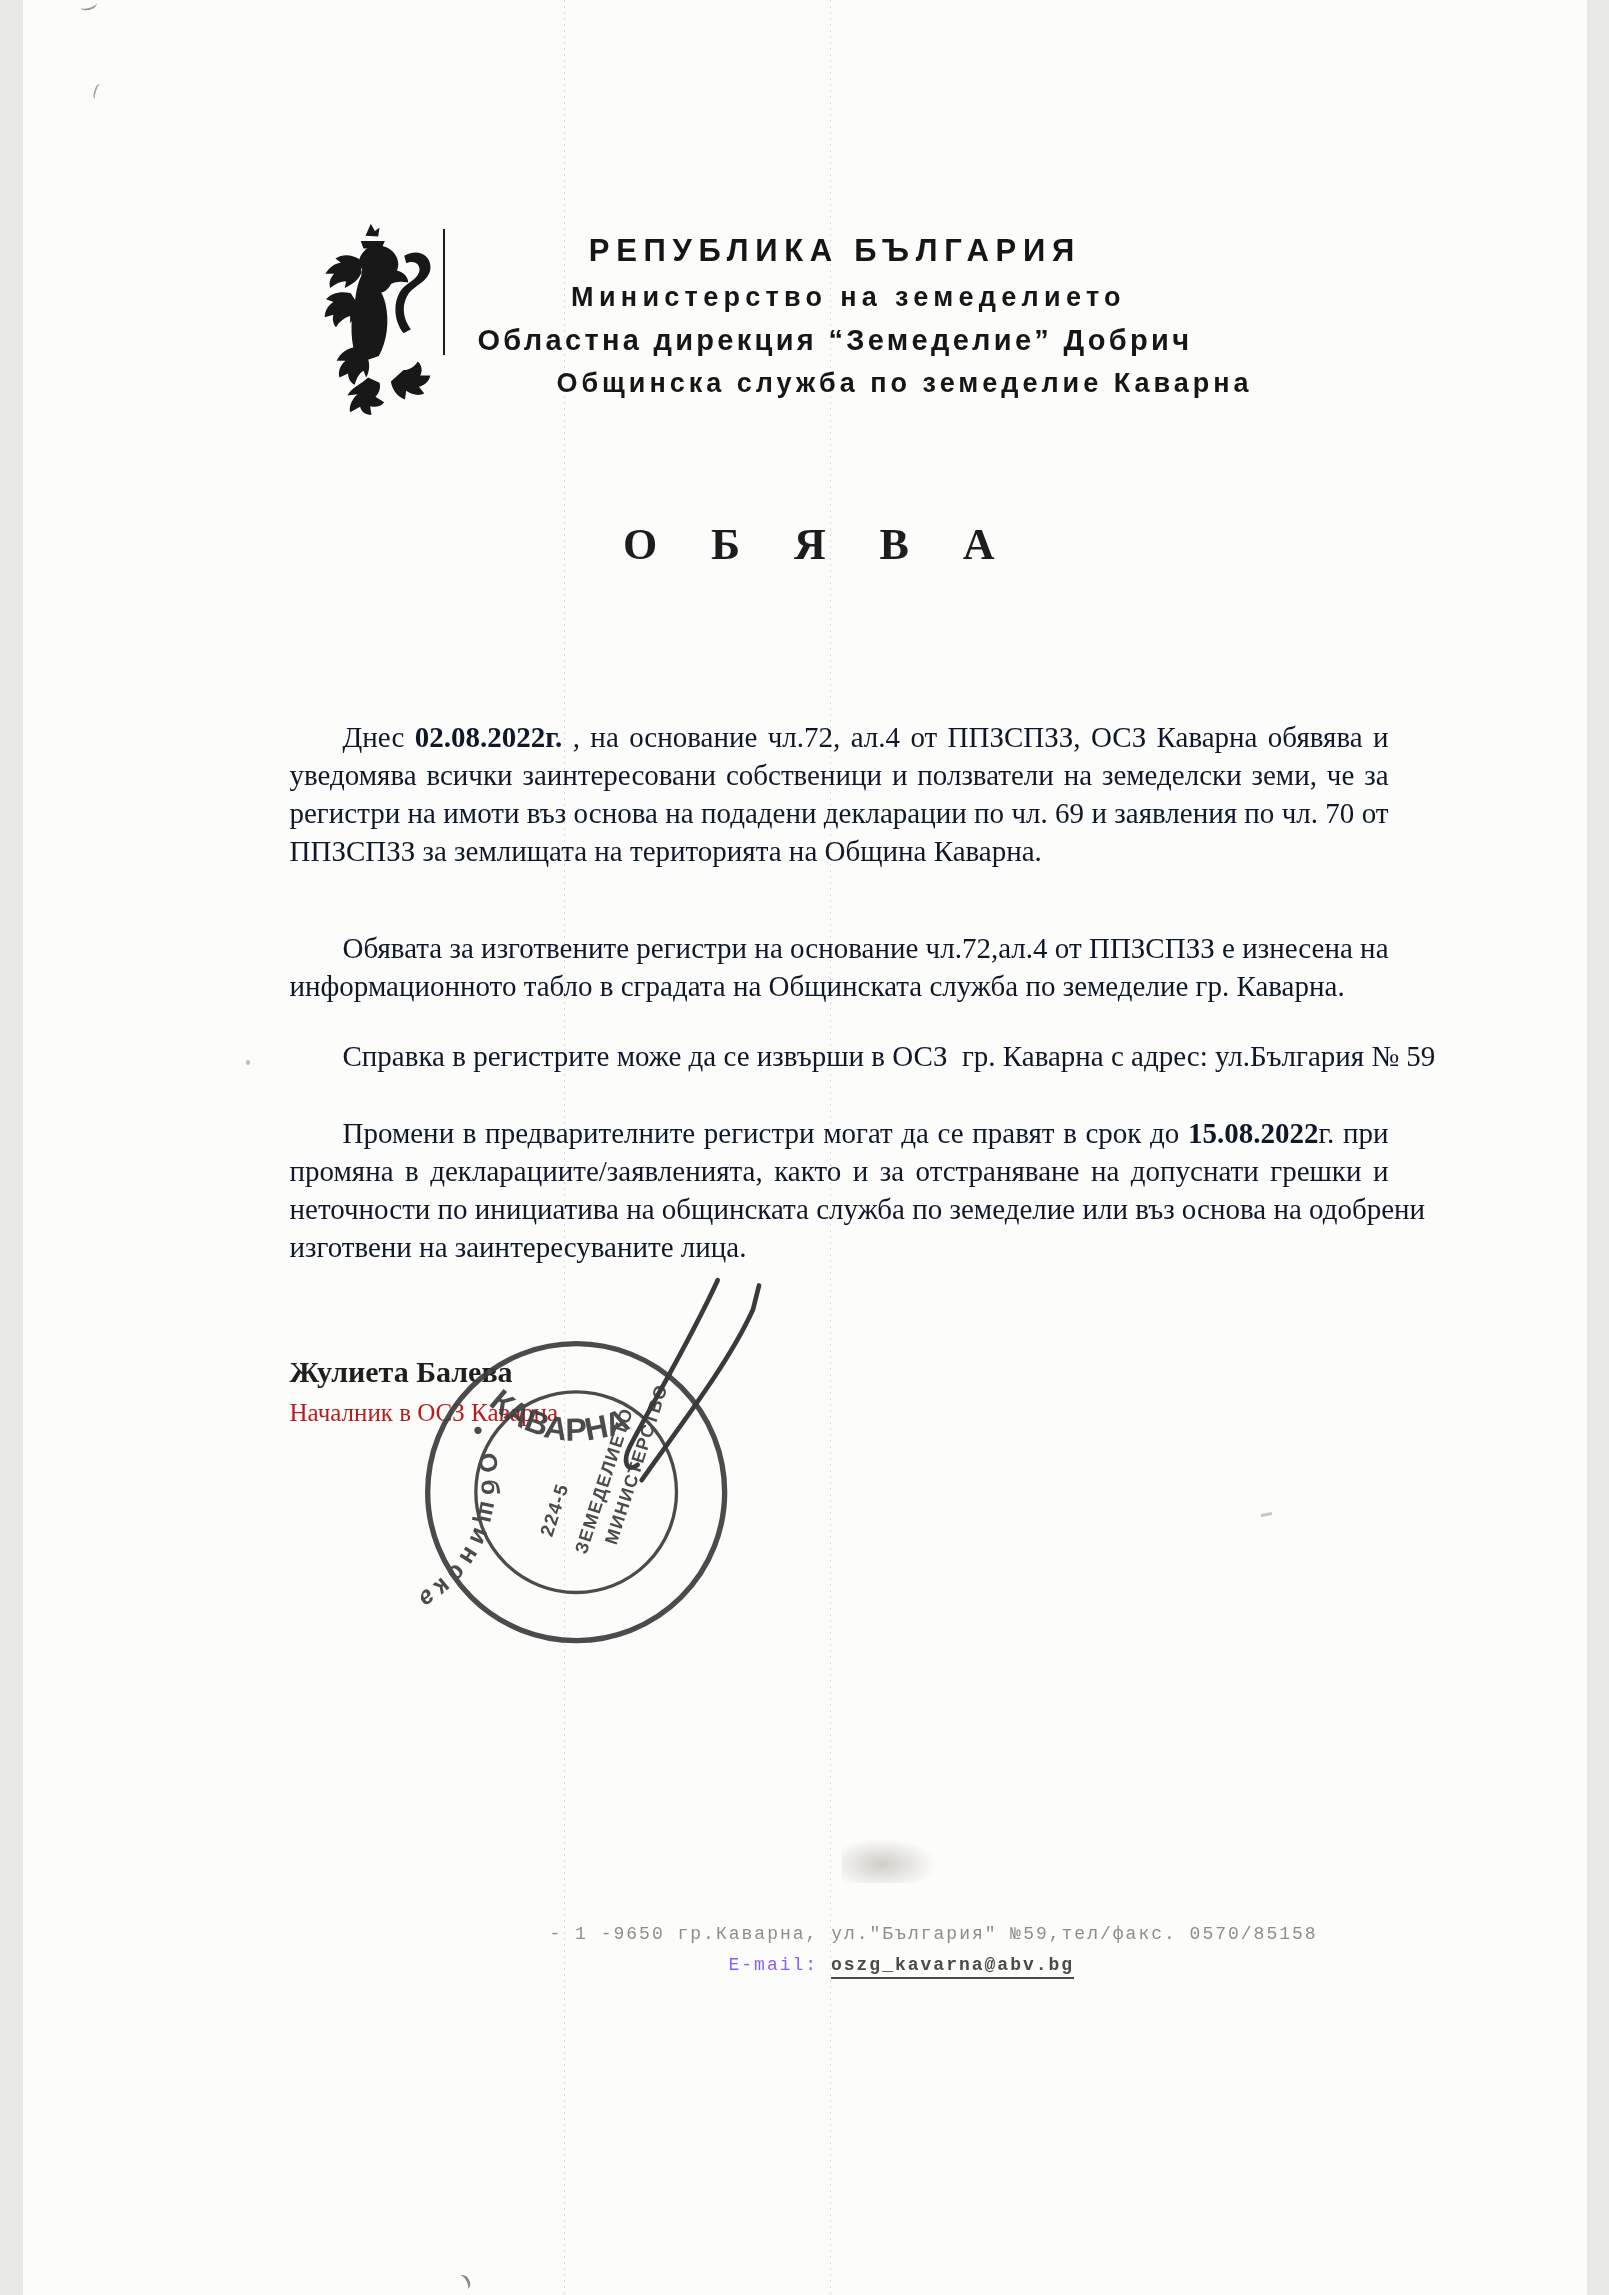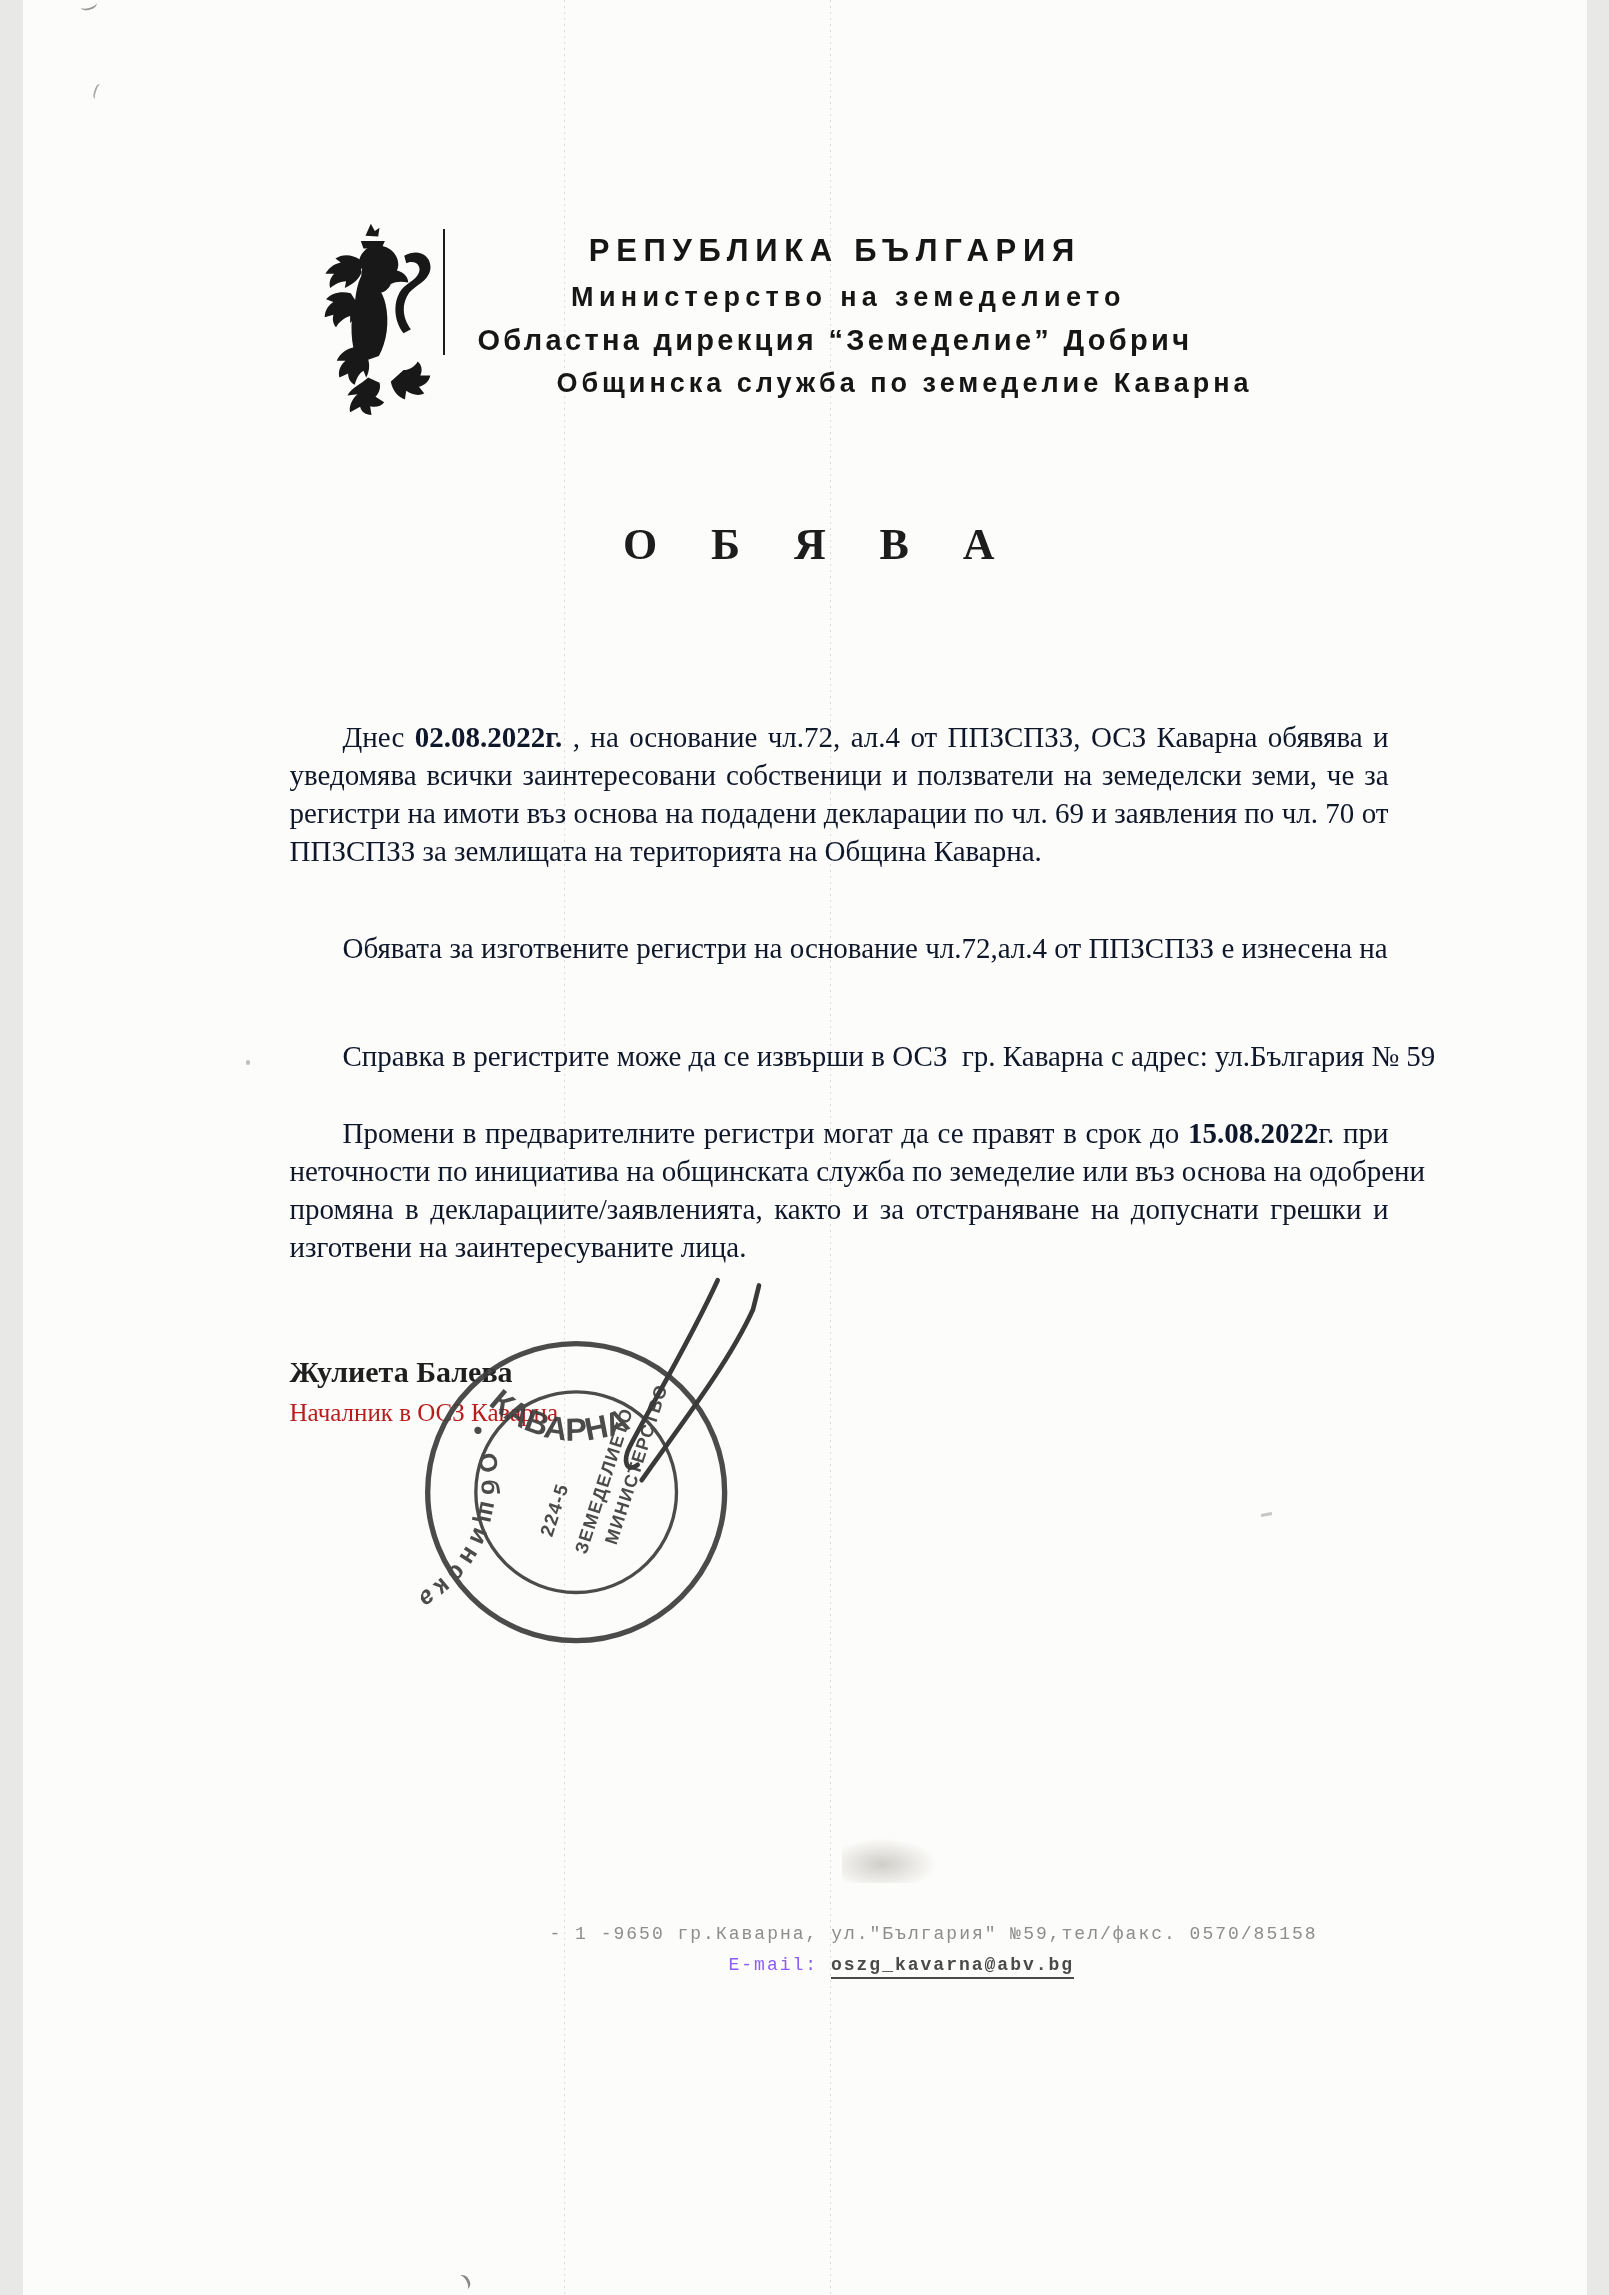--- a/index.html
+++ b/index.html
@@ -98,28 +98,29 @@
   <div class="abs doc-title">О Б Я В А</div>
 
   <div class="abs para p1">
       <div class="tline"><span>Днес </span><span class="b">02.08.2022г.</span><span> , на основание чл.72, ал.4 от ППЗСПЗЗ, ОСЗ Каварна обявява и</span></div>
       <div class="tline"><span>уведомява всички заинтересовани собственици и ползватели на земеделски земи, че за</span></div>
       <div class="tline"><span>регистри на имоти въз основа на подадени декларации по чл. 69 и заявления по чл. 70 от</span></div>
       <div class="tline"><span>ППЗСПЗЗ за землищата на територията на Община Каварна.</span></div>
     </div>
   <div class="abs para p2">
       <div class="tline"><span>Обявата за изготвените регистри на основание чл.72,ал.4 от ППЗСПЗЗ е изнесена на</span></div>
+      <div class="tline"><span>информационното табло в сградата на Общинската служба по земеделие гр. Каварна.</span></div>
     </div>
   <div class="abs para p3">
       <div class="tline"><span>Справка в регистрите може да се извърши в ОСЗ&nbsp; гр. Каварна с адрес: ул.България № 59</span></div>
     </div>
   <div class="abs para p4">
       <div class="tline"><span>Промени в предварителните регистри могат да се правят в срок до </span><span class="b">15.08.2022</span><span>г. при</span></div>
+      <div class="tline"><span>промяна в декларациите/заявленията, както и за отстраняване на допуснати грешки и</span></div>
       <div class="tline"><span>неточности по инициатива на общинската служба по земеделие или въз основа на одобрени</span></div>
-      <div class="tline"><span>промяна в декларациите/заявленията, както и за отстраняване на допуснати грешки и</span></div>
       <div class="tline"><span>изготвени на заинтересуваните лица.</span></div>
     </div>
 
   <div class="abs sig-name">Жулиета Балева</div>
   <div class="abs sig-role">Началник в ОСЗ Каварна</div>
 
   <svg class="abs stamp" viewBox="0 0 465 465">
     <defs>
       <path id="ringPathCW" d="M71,139 A186,186 0 1,1 70.9,138.8" fill="none"></path>
       <path id="ringPathCCW" d="M100.5,100.5 A186,186 0 1,0 100.4,100.4" fill="none"></path>

